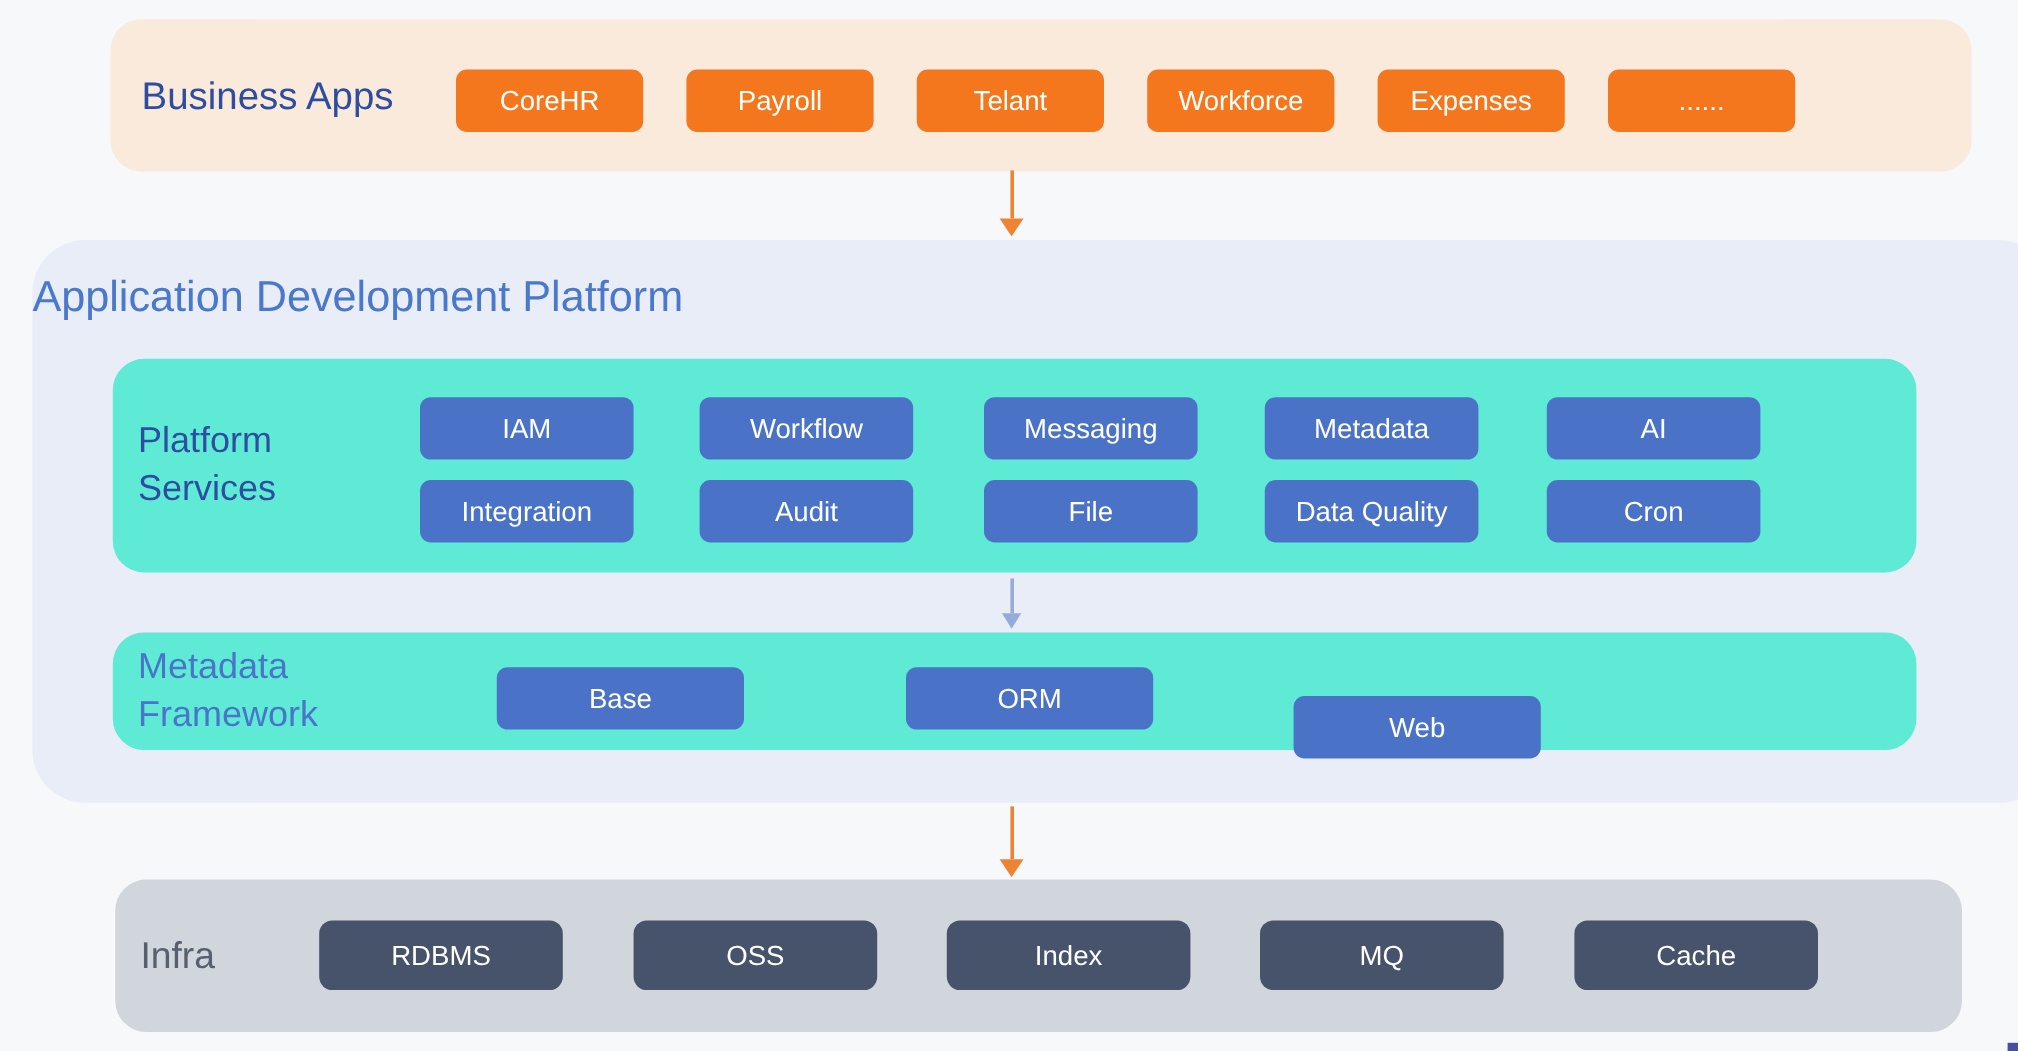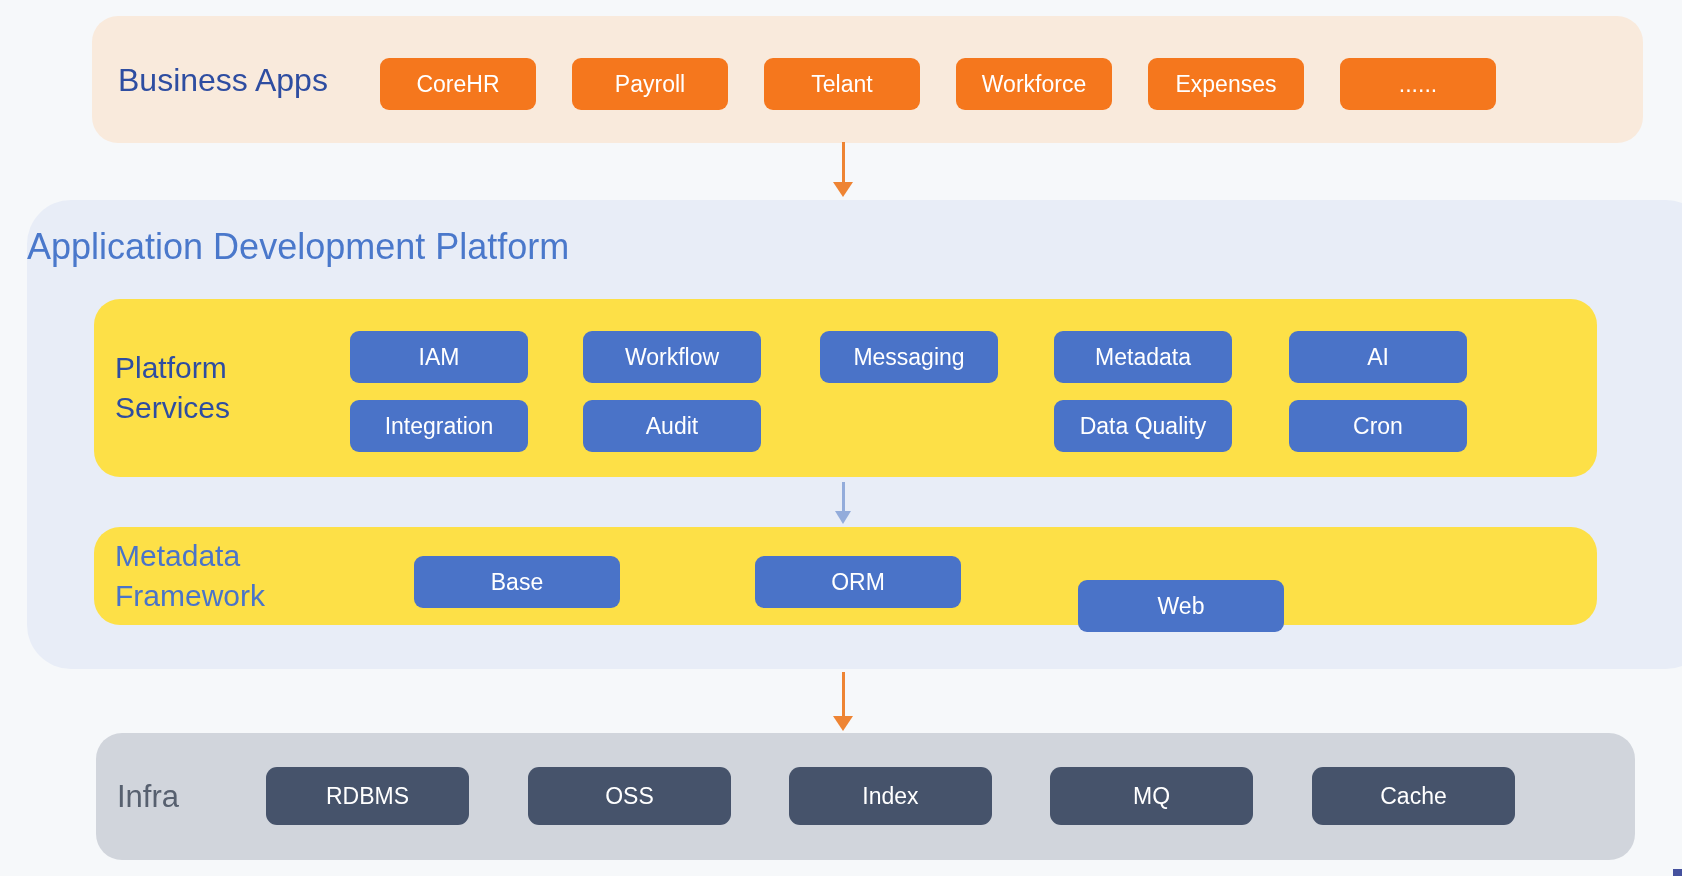--- a/index.html
+++ b/index.html
@@ -43,21 +43,21 @@
   .arrow1{left:843px;top:142px;}  .arrow1 .shaft{height:40px;} .arrow1 .head{top:40px;}
   .arrow2{left:843px;top:482px;}  .arrow2 .shaft{height:29px;} .arrow2 .head{top:29px;}
   .arrow3{left:843px;top:672px;}  .arrow3 .shaft{height:44px;} .arrow3 .head{top:44px;}
 
   
   .adp{left:27px;top:200px;width:1635px;height:469px;background:#e8edf7;border-radius:44px;}
   .adp-title{
     position:absolute;left:0;top:26px;width:100%;text-align:left;
     font-size:36px;font-weight:500;color:#4a78cb;
   }
-  .inner-box{position:absolute;border-radius:26px;background:#fde047;}
+  .inner-box{position:absolute;border-radius:26px;background:#5eead4;}
   .platform-services{left:67px;top:99px;width:1503px;height:178px;}
   .platform-services .section-label{left:21px;top:0;height:178px;width:165px;color:#2e4da1;}
   .metadata-framework{left:67px;top:327px;width:1503px;height:98px;}
   .metadata-framework .section-label{left:21px;top:-21px;height:140px;width:175px;color:#4a74c9;}
   .svc-chip{height:52px;width:178px;background:#4a73c8;}
   .svc-row1{top:32px;}
   .svc-row2{top:101px;}
   .mf-chip{top:29px;height:52px;width:206px;background:#4a73c8;}
 
   
@@ -98,20 +98,21 @@
 
     <div class="inner-box platform-services">
       <div class="section-label">Platform Services</div>
       <div class="chip svc-chip svc-row1 c1">IAM</div>
       <div class="chip svc-chip svc-row1 c2">Workflow</div>
       <div class="chip svc-chip svc-row1 c3">Messaging</div>
       <div class="chip svc-chip svc-row1 c4">Metadata</div>
       <div class="chip svc-chip svc-row1 c5">AI</div>
       <div class="chip svc-chip svc-row2 c1">Integration</div>
       <div class="chip svc-chip svc-row2 c2">Audit</div>
+      <div class="chip svc-chip svc-row2 c3">File</div>
       <div class="chip svc-chip svc-row2 c4">Data Quality</div>
       <div class="chip svc-chip svc-row2 c5">Cron</div>
     </div>
 
     <div class="inner-box metadata-framework">
       <div class="section-label">Metadata Framework</div>
       <div class="chip mf-chip m1">Base</div>
       <div class="chip mf-chip m2">ORM</div>
       <div class="chip mf-chip m3">Web</div>
     </div>

